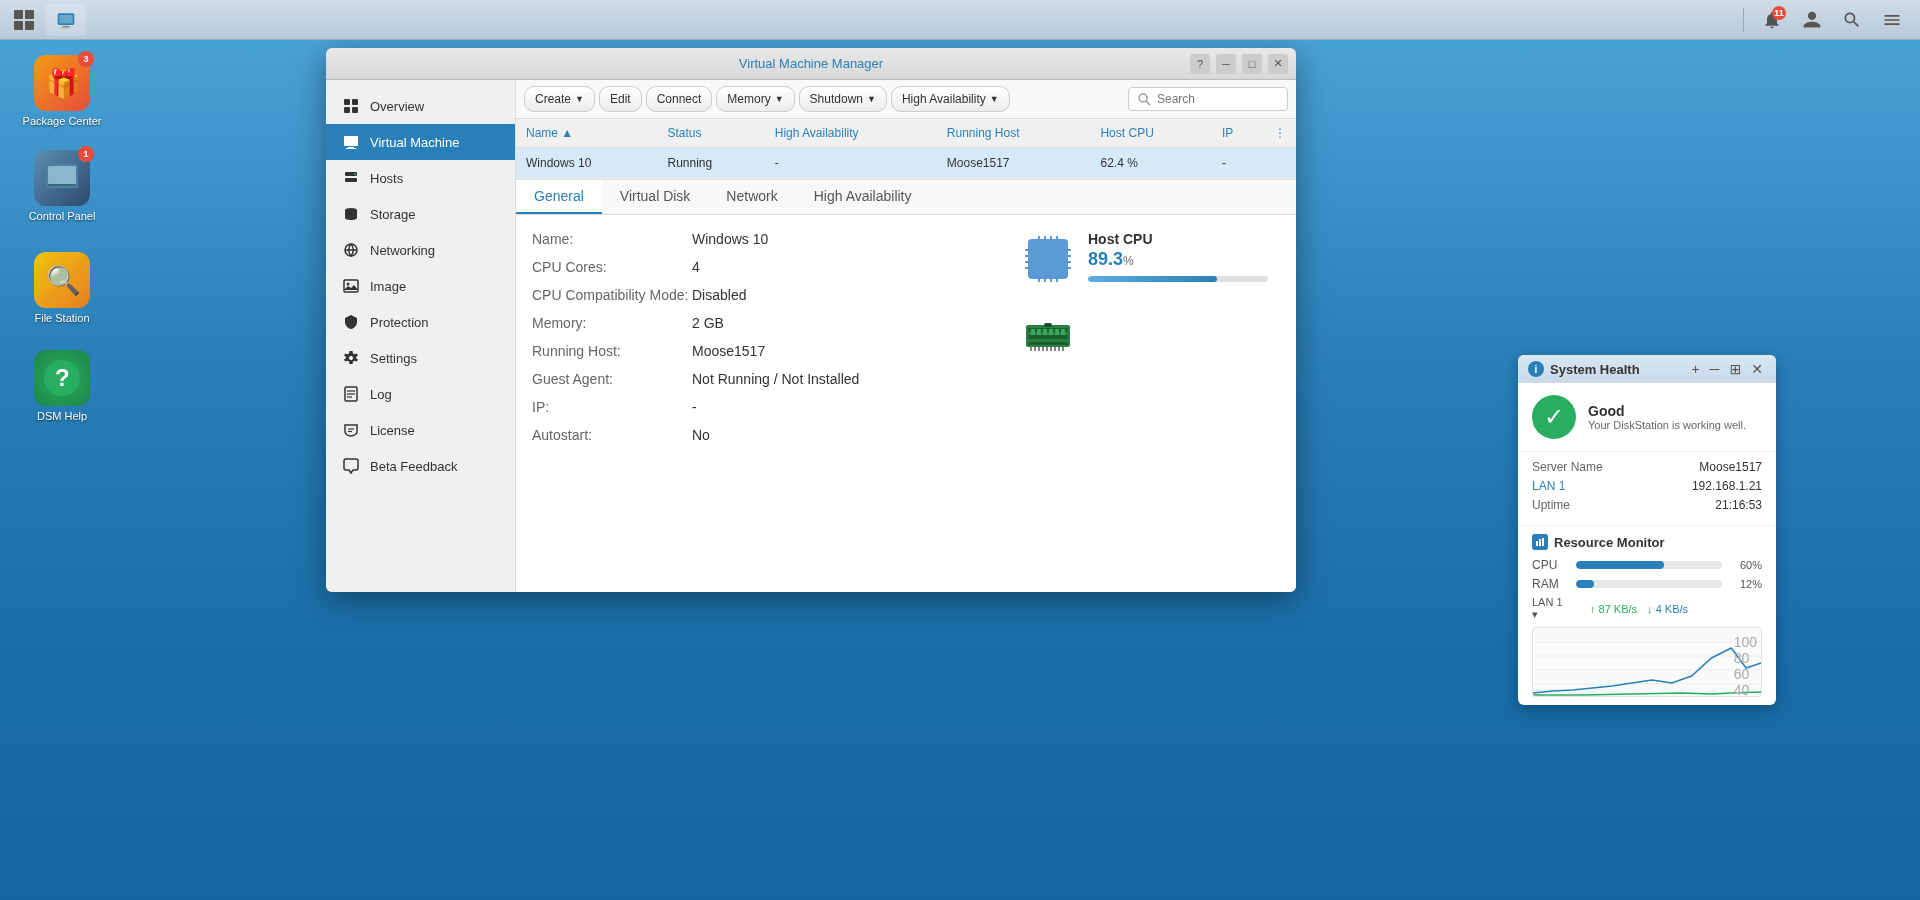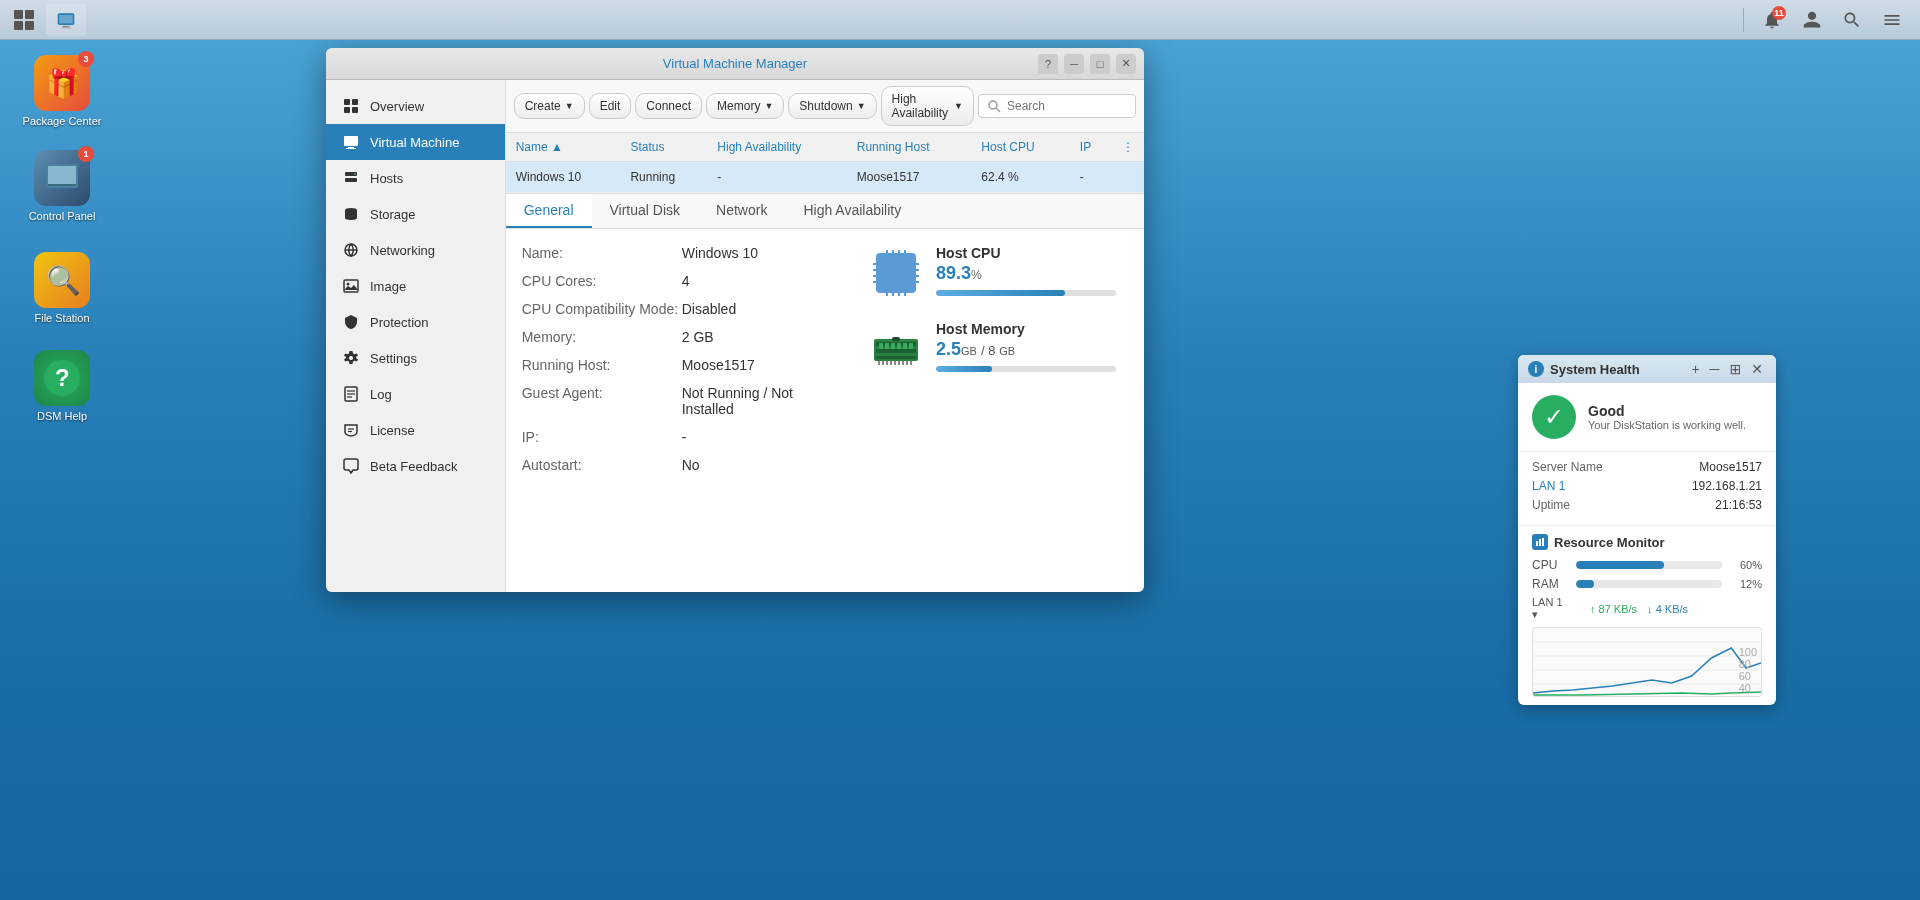--- a/index.html
+++ b/index.html
@@ -104,21 +104,21 @@
     .cp-icon { background: linear-gradient(135deg, #3498db, #2c3e50); }
     
     .fs-icon { background: linear-gradient(135deg, #f1c40f, #e67e22); }
     
     .help-icon { background: radial-gradient(circle, #27ae60, #1e8449); }
 
     
     .vmm-window {
       position: absolute;
       top: 48px; left: 326px;
-      width: 818px;
+      width: 970px;
       background: #a3a3a3;
       border-radius: 6px;
       box-shadow: 0 8px 32px rgba(0,0,0,0.4);
       overflow: hidden;
     }
     .vmm-titlebar {
       background: linear-gradient(180deg, #e8e8e8 0%, #d8d8d8 100%);
       height: 32px;
       display: flex;
       align-items: center;
@@ -471,26 +471,26 @@
       height: 70px;
       border: 1px solid #e0e0e0;
       border-radius: 3px;
       background: #fafafa;
       position: relative;
       overflow: hidden;
     }
     .graph-labels {
       position: absolute;
       right: 4px;
-      top: 16px;
+      top: 4px;
       bottom: 0;
       display: flex;
       flex-direction: column;
       justify-content: space-between;
-      font-size: 11px;
+      font-size: 14px;
       color: #aaa;
       padding: 2px 0;
     }
 
     
     .taskbar-app {
       display: flex;
       align-items: center;
       gap: 6px;
       padding: 4px 10px;
@@ -873,30 +873,20 @@
                   <rect x="12" y="38" width="2" height="4" fill="#888"></rect>
                   <rect x="16" y="38" width="2" height="4" fill="#888"></rect>
                   <rect x="20" y="38" width="2" height="4" fill="#888"></rect>
                   <rect x="24" y="38" width="2" height="4" fill="#888"></rect>
                   <rect x="28" y="38" width="2" height="4" fill="#888"></rect>
                   <rect x="32" y="38" width="2" height="4" fill="#888"></rect>
                   <rect x="36" y="38" width="2" height="4" fill="#888"></rect>
                   <rect x="40" y="38" width="2" height="4" fill="#888"></rect>
                 </svg>
               </div>
-              <div class="metric-info">
-                <div class="metric-title">Host Memory</div>
-                <div class="metric-value">
-                  <span style="color:#2980b9;font-size:18px;font-weight:bold;">2.5</span><span style="font-size:11px;color:#555;">GB</span>
-                  <span style="font-size:13px;color:#555;"> / 8 </span><span style="font-size:11px;color:#555;">GB</span>
-                </div>
-                <div class="metric-bar-bg">
-                  <div class="metric-bar-fill" style="width:31.25%"></div>
-                </div>
-              </div>
             </div>
           </div>
         </div>
       </div>
     </div>
   </div>
 </div>
 
 <div class="health-widget">
   <div class="health-widget-header">

